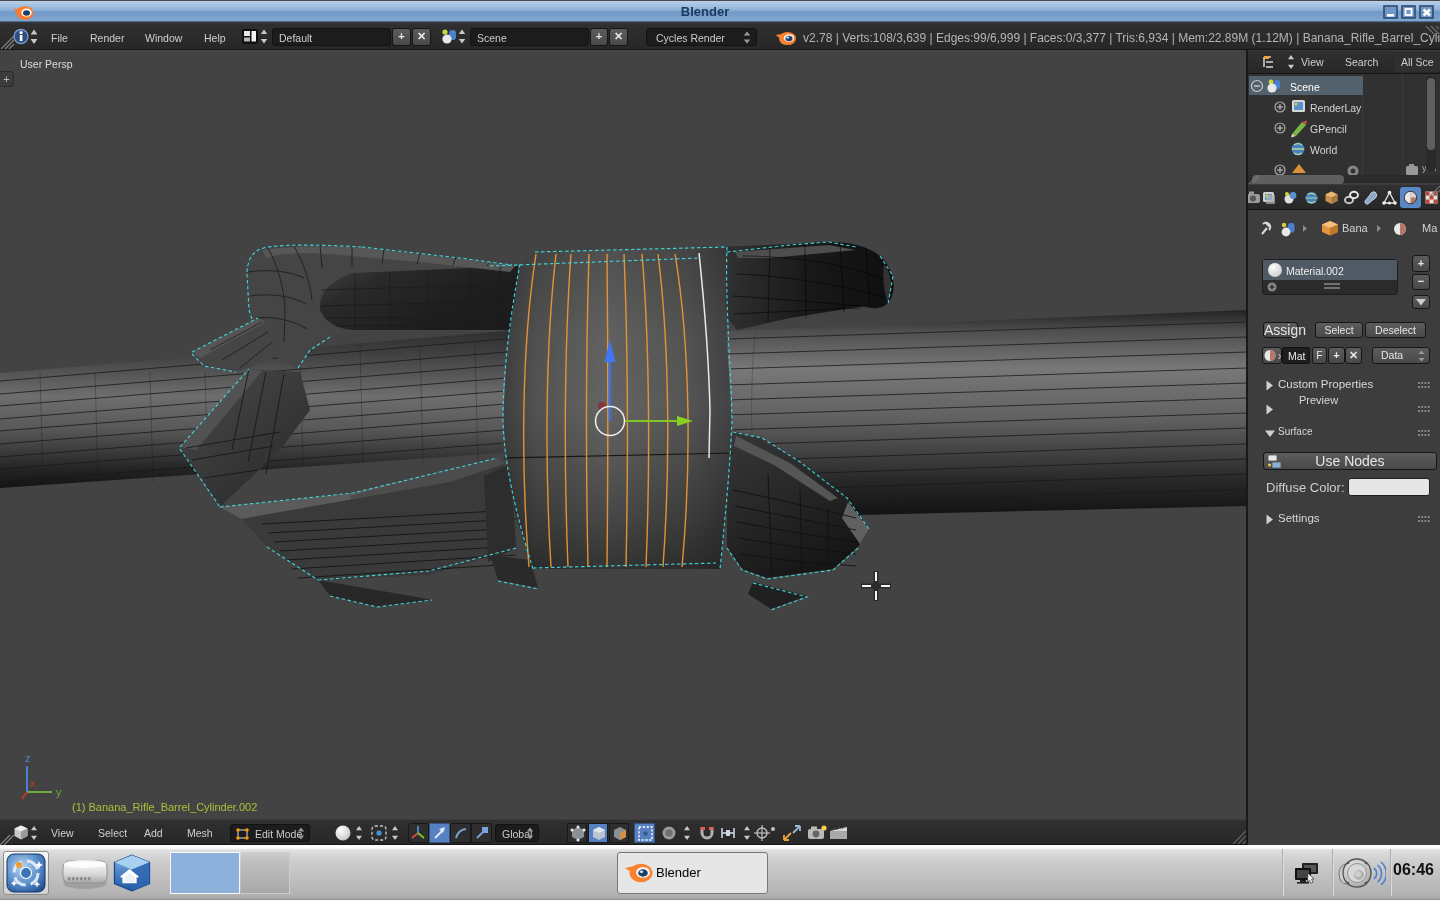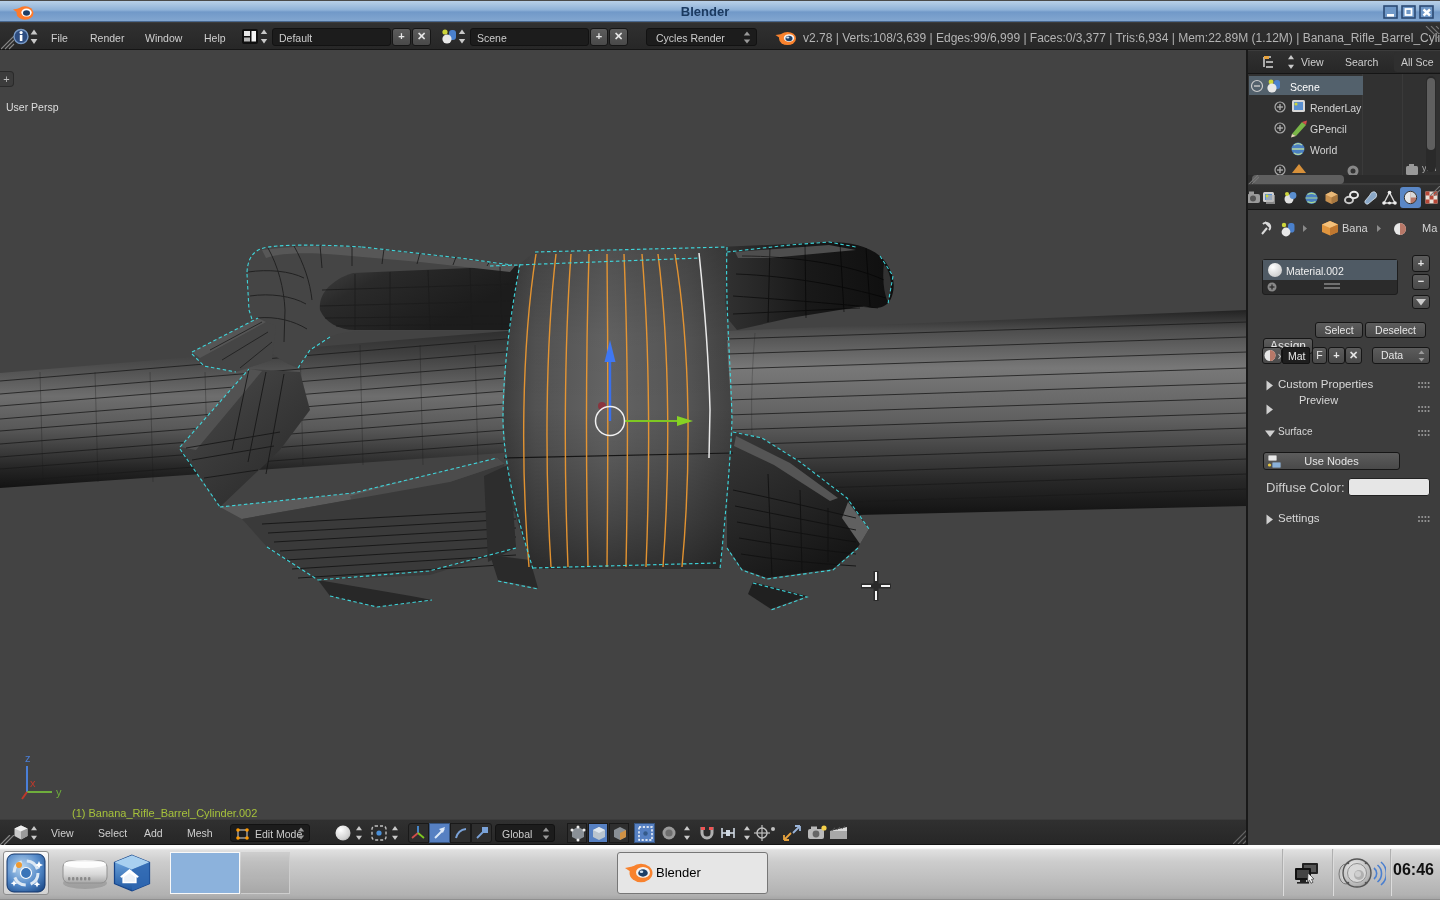--- a/index.html
+++ b/index.html
@@ -341,23 +341,23 @@
         <line x1="876" y1="522" x2="876" y2="531"></line>
         <line x1="876" y1="541" x2="876" y2="550"></line>
       </g>
       <line x1="27" y1="742" x2="27" y2="716" stroke="#4a7fd8" stroke-width="2"></line>
       <line x1="27" y1="742" x2="52" y2="742" stroke="#6fae3c" stroke-width="2"></line>
       <line x1="27" y1="742" x2="22" y2="749" stroke="#c0392b" stroke-width="2"></line>
       <text x="25" y="712" font-size="11" fill="#4a7fd8">z</text>
       <text x="56" y="746" font-size="11" fill="#6fae3c">y</text>
       <text x="30" y="737" font-size="11" fill="#c0392b">x</text>
     </svg>
-    <div class="abs" style="left:6px;top:58px;font-size:10.5px;color:#dedede;margin-top:43px;">User Persp</div>
+    <div class="abs" style="left:20px;top:58px;font-size:10.5px;color:#dedede;">User Persp</div>
     <div class="abs" style="left:0px;top:71px;width:14px;height:16px;background:#3c3c3c;border:1px solid #2a2a2a;border-left:none;border-radius:0 4px 4px 0;color:#bbb;font-size:11px;line-height:14px;text-align:center;">+</div>
-    <div class="abs" style="left:72px;top:801px;font-size:11px;color:#a6c23b;margin-top:6px;">(1) Banana_Rifle_Barrel_Cylinder.002</div>
+    <div class="abs" style="left:72px;top:801px;font-size:11px;color:#a6c23b;">(1) Banana_Rifle_Barrel_Cylinder.002</div>
     <div class="abs hdr" style="left:0;top:819px;width:1247px;height:26px;">
       <svg class="abs" style="left:13px;top:4px" width="26" height="18" viewBox="0 0 26 18">
         <path d="M8,1.5 L14.5,4.5 L14.5,12 L8,15.5 L1.5,12 L1.5,4.5 Z" fill="#c9c9c9"></path>
         <path d="M8,1.5 L14.5,4.5 L8,7.5 L1.5,4.5 Z" fill="#efefef"></path>
         <path d="M8,7.5 L14.5,4.5 L14.5,12 L8,15.5 Z" fill="#9a9a9a"></path>
         <path d="M21,2 l3,4.2 h-6 Z" fill="#c9c9c9"></path>
         <path d="M21,16 l3,-4.2 h-6 Z" fill="#c9c9c9"></path>
       </svg>
       <div class="menu abs" style="left:51px;top:7px">View</div>
       <div class="menu abs" style="left:98px;top:7px">Select</div>
@@ -400,21 +400,21 @@
           <line x1="10" y1="10" x2="10" y2="3" stroke="#4a90d9"></line>
           <line x1="10" y1="10" x2="4" y2="15" stroke="#d04c4c"></line>
           <line x1="10" y1="10" x2="16" y2="15" stroke="#7ec822"></line>
         </g>
         <line x1="27" y1="15" x2="36" y2="6" stroke="#dce9f8" stroke-width="2"></line>
         <polygon points="37,4 31,6 35,10" fill="#dce9f8"></polygon>
         <path d="M48,15 Q50,7 58,6" stroke="#7aa2d8" stroke-width="2" fill="none"></path>
         <line x1="69" y1="15" x2="76" y2="8" stroke="#7aa2d8" stroke-width="1.8"></line>
         <rect x="74" y="4" width="6" height="6" fill="#7aa2d8"></rect>
       </svg>
-      <div class="fieldw abs" style="left:495px;top:4px;width:60px;">Global<svg class="abs" style="right:3px;top:2px" width="10" height="13" viewBox="0 0 10 13">
+      <div class="fieldw abs" style="left:495px;top:4px;width:44px;">Global<svg class="abs" style="right:3px;top:2px" width="10" height="13" viewBox="0 0 10 13">
           <path d="M5,0.5 l3.2,4 h-6.4 Z" fill="#999"></path>
           <path d="M5,12.5 l3.2,-4 h-6.4 Z" fill="#999"></path>
         </svg></div>
       <div class="abs" style="left:567px;top:3px;width:20px;height:20px;background:#2e2e2e;border:1px solid #191919;"><svg width="20" height="20" viewBox="0 0 20 20">
           <path d="M10,3 L16,6 L16,13 L10,16 L4,13 L4,6 Z" fill="#8a9096"></path>
           <circle cx="4" cy="6" r="1.5" fill="#eee"></circle>
           <circle cx="16" cy="6" r="1.5" fill="#eee"></circle>
           <circle cx="10" cy="16" r="1.5" fill="#eee"></circle>
           <circle cx="10" cy="3" r="1.5" fill="#eee"></circle>
         </svg></div>
@@ -650,21 +650,21 @@
         <g stroke="#8a8a8a" stroke-width="1.5">
           <line x1="58" y1="3" x2="74" y2="3"></line>
           <line x1="58" y1="7" x2="74" y2="7"></line>
         </g>
       </svg>
       <div class="sqbtn abs" style="left:164px;top:205px;width:18px;height:17px;line-height:15px;">+</div>
       <div class="sqbtn abs" style="left:164px;top:224px;width:18px;height:16px;line-height:13px;">−</div>
       <div class="sqbtn abs" style="left:164px;top:245px;width:18px;height:14px;"><svg width="12" height="9" viewBox="0 0 12 9" style="margin-top:1px">
           <path d="M1,1 h10 l-5,6.5 Z" fill="#ccc"></path>
         </svg></div>
-      <div class="sqbtn abs" style="left:15px;top:272px;width:50px;height:16px;line-height:14px;font-weight:normal;font-size:12px;margin-top:16px;">Assign</div>
+      <div class="sqbtn abs" style="left:15px;top:272px;width:35px;height:16px;line-height:14px;font-weight:normal;font-size:14px;">Assign</div>
       <div class="sqbtn abs" style="left:67px;top:272px;width:48px;height:16px;line-height:14px;font-weight:normal;font-size:10.5px;">Select</div>
       <div class="sqbtn abs" style="left:117px;top:272px;width:61px;height:16px;line-height:14px;font-weight:normal;font-size:10.5px;">Deselect</div>
       <div class="sqbtn abs" style="left:14px;top:297px;width:20px;height:17px;"><svg width="18" height="15" viewBox="0 0 18 15">
           <circle cx="7" cy="7.5" r="5.5" fill="#e8e8e8"></circle>
           <path d="M7,2 a5.5,5.5 0 0 1 0,11 Z" fill="#b87868"></path>
           <path d="M15.5,6 l2,2.5 l-2,2.5" fill="none" stroke="#bbb" stroke-width="1.2"></path>
         </svg></div>
       <div class="abs" style="left:34px;top:297px;width:28px;height:17px;background:#1e1e1e;border:1px solid #121212;border-radius:2px;color:#e8e8e8;font-size:10.5px;padding:2px 0 0 5px;">Mat</div>
       <div class="sqbtn abs" style="left:64px;top:297px;width:15px;height:17px;line-height:15px;font-weight:normal;font-size:10.5px;">F</div>
       <div class="sqbtn abs" style="left:80px;top:297px;width:17px;height:17px;line-height:15px;">+</div>
@@ -714,21 +714,21 @@
           <circle cx="2.0" cy="2" r="1"></circle>
           <circle cx="2.0" cy="6" r="1"></circle>
           <circle cx="5.2" cy="2" r="1"></circle>
           <circle cx="5.2" cy="6" r="1"></circle>
           <circle cx="8.4" cy="2" r="1"></circle>
           <circle cx="8.4" cy="6" r="1"></circle>
           <circle cx="11.600000000000001" cy="2" r="1"></circle>
           <circle cx="11.600000000000001" cy="6" r="1"></circle>
         </g>
       </svg>
-      <div class="sqbtn abs" style="left:15px;top:402px;width:137px;height:18px;line-height:16px;font-weight:normal;font-size:11px;">Use Nodes</div>
+      <div class="sqbtn abs" style="left:15px;top:402px;width:174px;height:18px;line-height:16px;font-weight:normal;font-size:14px;">Use Nodes</div>
       <svg class="abs" style="left:19px;top:404px" width="16" height="15" viewBox="0 0 16 15">
         <rect x="1" y="1" width="9" height="6" rx="1" fill="#e8e8e8" stroke="#555" stroke-width="0.8"></rect>
         <rect x="5" y="8" width="9" height="6" rx="1" fill="#8ab0d8" stroke="#555" stroke-width="0.8"></rect>
         <circle cx="2.5" cy="11" r="1.6" fill="#e8c840"></circle>
       </svg>
       <div class="abs" style="left:18px;top:430px;font-size:13px;color:#cfcfcf;">Diffuse Color:</div>
       <div class="abs" style="left:100px;top:428px;width:82px;height:18px;background:#e6e6e6;border-radius:3px;border:1px solid #222;"></div>
       <svg class="abs" style="left:15px;top:463px" width="13" height="13" viewBox="0 0 13 13">
         <path d="M3.5,1.5 l6.5,5 l-6.5,5 Z" fill="#d0d0d0"></path>
       </svg>

